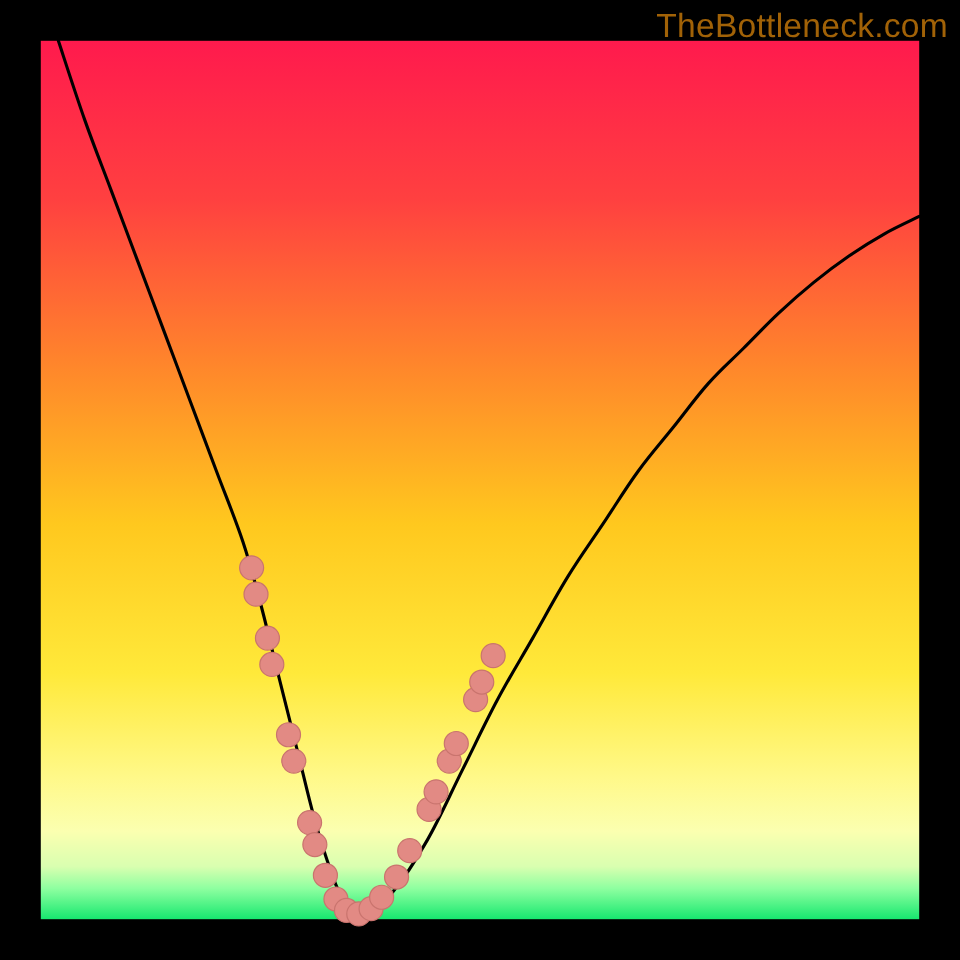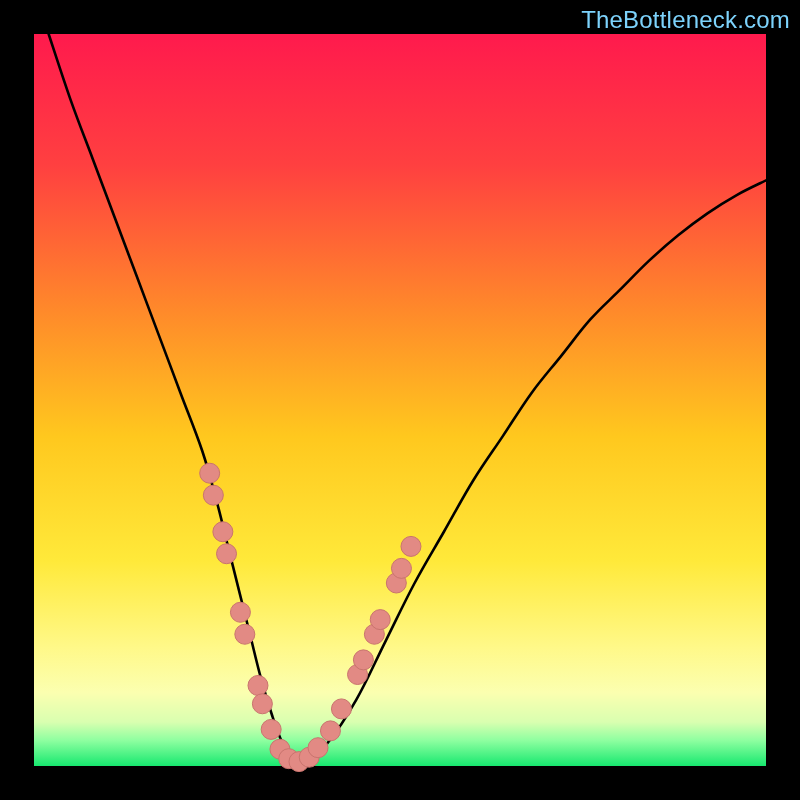--- a/index.html
+++ b/index.html
@@ -22,23 +22,23 @@
     left: 34px;
     top: 34px;
     width: 732px;
     height: 732px;
     
   }
   .watermark {
     position: absolute;
     top: 6px;
     right: 10px;
-    font-size: 24px;
+    font-size: 28px;
     font-weight: 500;
-    color: #7dd3fc;
+    color: #a16207;
     letter-spacing: 0.2px;
     user-select: none;
   }
   svg.curve {
     position: absolute;
     left: 0;
     top: 0;
     width: 732px;
     height: 732px;
     overflow: visible;

